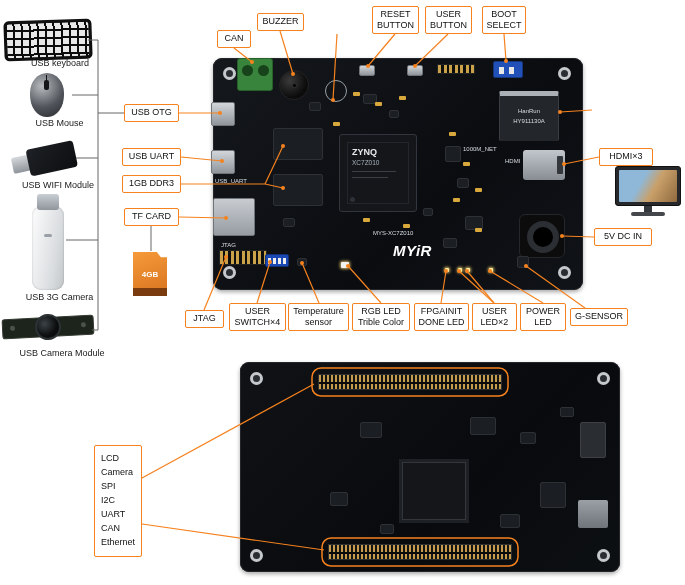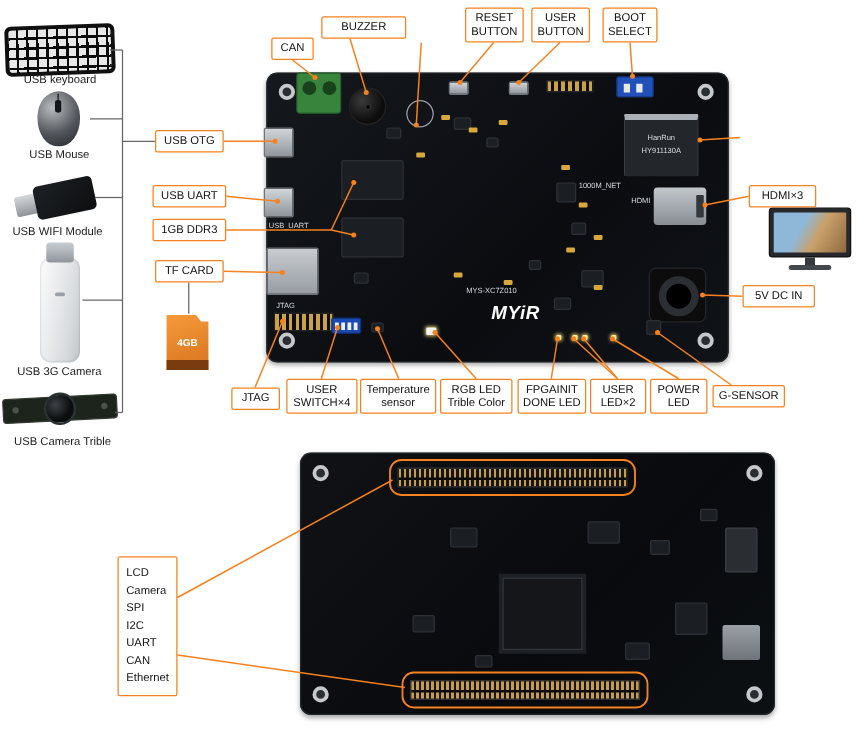--- a/index.html
+++ b/index.html
@@ -8,21 +8,21 @@
 
   .callout {
     position:absolute; z-index:30; background:#fff;
     border:1px solid #f5821f; border-radius:2px;
     font-size:9px; line-height:1.25; color:#111;
     display:flex; align-items:center; justify-content:center;
     text-align:center; white-space:pre-line; padding:2px 3px;
   }
   .callout.left-align { justify-content:flex-start; text-align:left; line-height:1.55; }
 
-  .caption { position:absolute; z-index:6; font-size:9px; color:#1a1a1a; text-align:center; }
+  .caption { position:absolute; z-index:6; font-size:9px; color:#1a1a1a; text-align:center;margin-left:12px; }
 
   .board { position:absolute; z-index:10; border-radius:9px;
     background:linear-gradient(135deg,#15181c,#0a0c10 60%,#101317);
     box-shadow:0 2px 4px rgba(0,0,0,.35), inset 0 0 0 1px #23262a; }
   .board.bottom { background:linear-gradient(135deg,#101215,#080a0d 60%,#0d1013); }
 
   .hole { position:absolute; width:13px; height:13px; border-radius:50%;
     background:#2a2d31; border:3px solid #c6c9cc; }
   .chip { position:absolute; background:#1b1e22; border:1px solid #2d3136; border-radius:2px; }
   .cap { position:absolute; width:7px; height:4px; background:#d9a83c; border-radius:1px; }
@@ -78,21 +78,21 @@
     <div style="position:absolute;left:14px;top:40px;width:8px;height:3px;background:#9aa0a6;border-radius:2px;"></div>
   </div>
   <div class="caption" style="left:0;top:292px;width:95px;">USB 3G Camera</div>
 
   <div style="position:absolute;left:2px;top:308px;width:92px;height:38px;transform:rotate(-3deg);z-index:6;">
     <div style="position:absolute;left:0;top:9px;width:92px;height:20px;background:#1d241c;border:1px solid #333a31;border-radius:3px;"></div>
     <div style="position:absolute;left:33px;top:6px;width:26px;height:26px;border-radius:50%;background:radial-gradient(circle at 35% 35%, #3c4246, #0b0d0e 60%);border:2px solid #2c3134;"></div>
     <div style="position:absolute;left:8px;top:16px;width:5px;height:5px;border-radius:50%;background:#4a524a;"></div>
     <div style="position:absolute;left:79px;top:16px;width:5px;height:5px;border-radius:50%;background:#4a524a;"></div>
   </div>
-  <div class="caption" style="left:0;top:348px;width:100px;">USB Camera Trible</div>
+  <div class="caption" style="left:0;top:348px;width:100px;">USB Camera Module</div>
 
   <div style="position:absolute;left:133px;top:252px;width:34px;height:44px;z-index:6;
               clip-path:polygon(0 0, 70% 0, 82% 12%, 100% 12%, 100% 100%, 0 100%);
               background:linear-gradient(160deg,#f59a3a,#d8731f);">
     <div style="position:absolute;left:0;top:18px;width:100%;text-align:center;color:#fff;font-weight:bold;font-size:8px;">4GB</div>
     <div style="position:absolute;left:0;top:36px;width:100%;height:8px;background:#7a3c0e;"></div>
   </div>
 
   <div class="board" style="left:213px;top:58px;width:370px;height:232px;">
     <div class="hole" style="left:10px;top:9px;"></div>
@@ -127,20 +127,28 @@
 
     <div class="silk" style="left:292px;top:100px;">HDMI</div>
     <div style="position:absolute;left:310px;top:92px;width:42px;height:30px;background:linear-gradient(#c2c7cc,#878d93);border-radius:3px;">
       <div style="position:absolute;right:2px;top:6px;width:6px;height:18px;background:#34383d;border-radius:1px;"></div>
     </div>
 
     <div style="position:absolute;left:306px;top:156px;width:46px;height:44px;background:#0c0c0c;border-radius:6px;border:1px solid #23262a;">
       <div style="position:absolute;left:7px;top:6px;width:32px;height:32px;border-radius:50%;background:#000;border:6px solid #2b2e33;"></div>
     </div>
 
+    <div style="position:absolute;left:126px;top:76px;width:78px;height:78px;background:#14161a;border:1px solid #303540;border-radius:3px;">
+      <div style="position:absolute;inset:7px;border:1px solid #23262c;"></div>
+      <div style="position:absolute;left:12px;top:12px;color:#e8eaed;font-weight:bold;font-size:9px;">ZYNQ</div>
+      <div style="position:absolute;left:12px;top:24px;color:#aab2bc;font-size:6.5px;">XC7Z010</div>
+      <div style="position:absolute;left:12px;top:36px;width:44px;height:1px;background:#3a3f46;"></div>
+      <div style="position:absolute;left:12px;top:42px;width:36px;height:1px;background:#3a3f46;"></div>
+      <div style="position:absolute;left:10px;top:62px;width:5px;height:5px;border-radius:50%;background:#2c3137;"></div>
+    </div>
 
     <div class="chip" style="left:60px;top:70px;width:50px;height:32px;"></div>
     <div class="chip" style="left:60px;top:116px;width:50px;height:32px;"></div>
 
     <div class="chip" style="left:232px;top:88px;width:16px;height:16px;"></div>
     <div class="chip" style="left:244px;top:120px;width:12px;height:10px;"></div>
     <div class="chip" style="left:252px;top:158px;width:18px;height:14px;"></div>
     <div class="chip" style="left:150px;top:36px;width:14px;height:10px;"></div>
     <div class="chip" style="left:176px;top:52px;width:10px;height:8px;"></div>
     <div class="chip" style="left:96px;top:44px;width:12px;height:9px;"></div>
@@ -268,21 +276,21 @@
       <circle class="dot" cx="459" cy="271" r="2"></circle>
     <circle class="dot" cx="467" cy="271" r="2"></circle>
       <circle class="dot" cx="490" cy="271" r="2"></circle>
     <circle class="dot" cx="526" cy="266" r="2"></circle>
 
     <rect class="hl" x="312" y="368" width="196" height="28" rx="9"></rect>
     <rect class="hl" x="322" y="538" width="196" height="28" rx="9"></rect>
   </svg>
 
   <div class="callout" style="left:217px;top:30px;width:34px;height:18px;">CAN</div>
-  <div class="callout" style="left:257px;top:13px;width:68px;height:18px;">BUZZER</div>
+  <div class="callout" style="left:257px;top:13px;width:47px;height:18px;">BUZZER</div>
   <div class="callout" style="left:372px;top:6px;width:47px;height:28px;">RESET
 BUTTON</div>
   <div class="callout" style="left:425px;top:6px;width:47px;height:28px;">USER
 BUTTON</div>
   <div class="callout" style="left:482px;top:6px;width:44px;height:28px;">BOOT
 SELECT</div>
 
   <div class="callout" style="left:599px;top:148px;width:54px;height:18px;">HDMI×3</div>
   <div class="callout" style="left:594px;top:228px;width:58px;height:18px;">5V DC IN</div>
 

